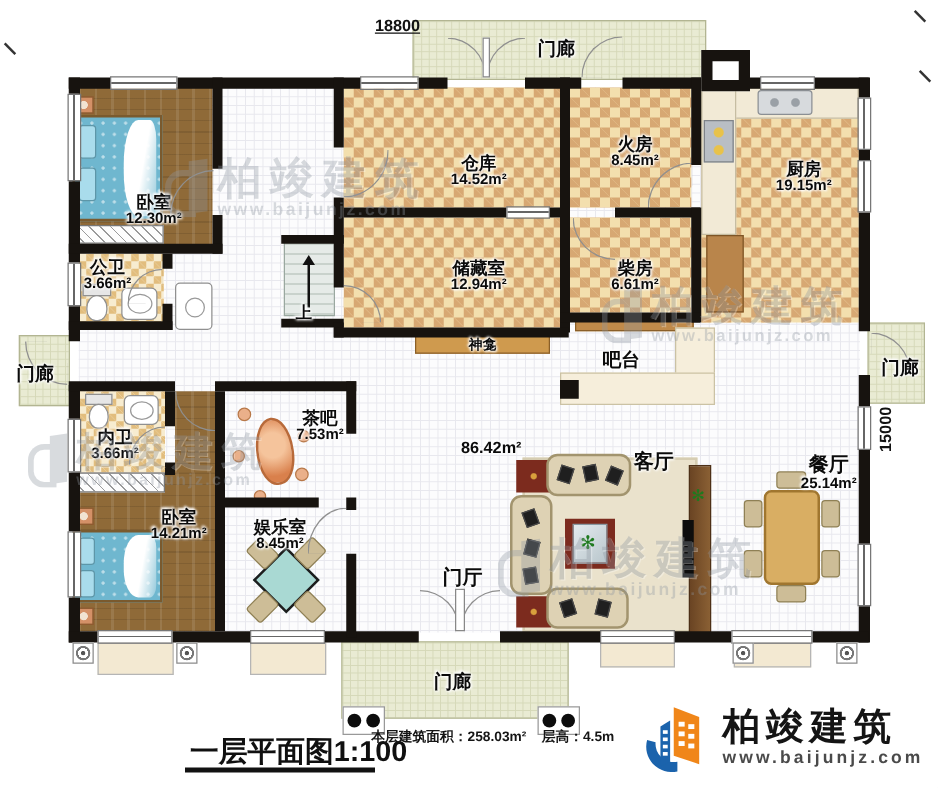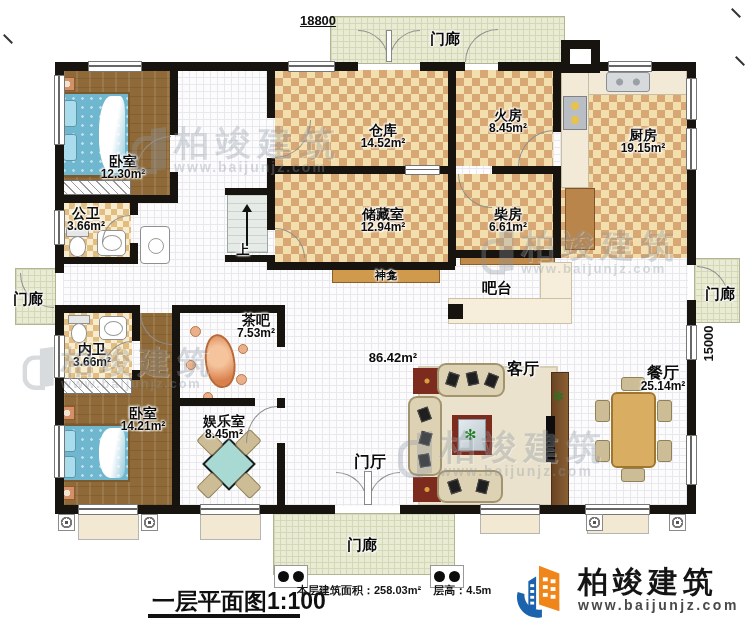--- a/index.html
+++ b/index.html
@@ -315,21 +315,21 @@
     <div class="rarea">12.94m²</div>
   </div>
   <div class="lbl" style="left:473px;top:207px;width:70px;">
     <div class="rname">柴房</div>
     <div class="rarea">6.61m²</div>
   </div>
   <div class="lbl" style="left:57px;top:342px;width:70px;">
     <div class="rname">内卫</div>
     <div class="rarea">3.66m²</div>
   </div>
-  <div class="lbl" style="left:221px;top:313px;width:70px;">
+  <div class="lbl" style="left:221px;top:327px;width:70px;">
     <div class="rname">茶吧</div>
     <div class="rarea">7.53m²</div>
   </div>
   <div class="lbl" style="left:108px;top:406px;width:70px;">
     <div class="rname">卧室</div>
     <div class="rarea">14.21m²</div>
   </div>
   <div class="lbl" style="left:184px;top:414px;width:80px;">
     <div class="rname">娱乐室</div>
     <div class="rarea">8.45m²</div>

